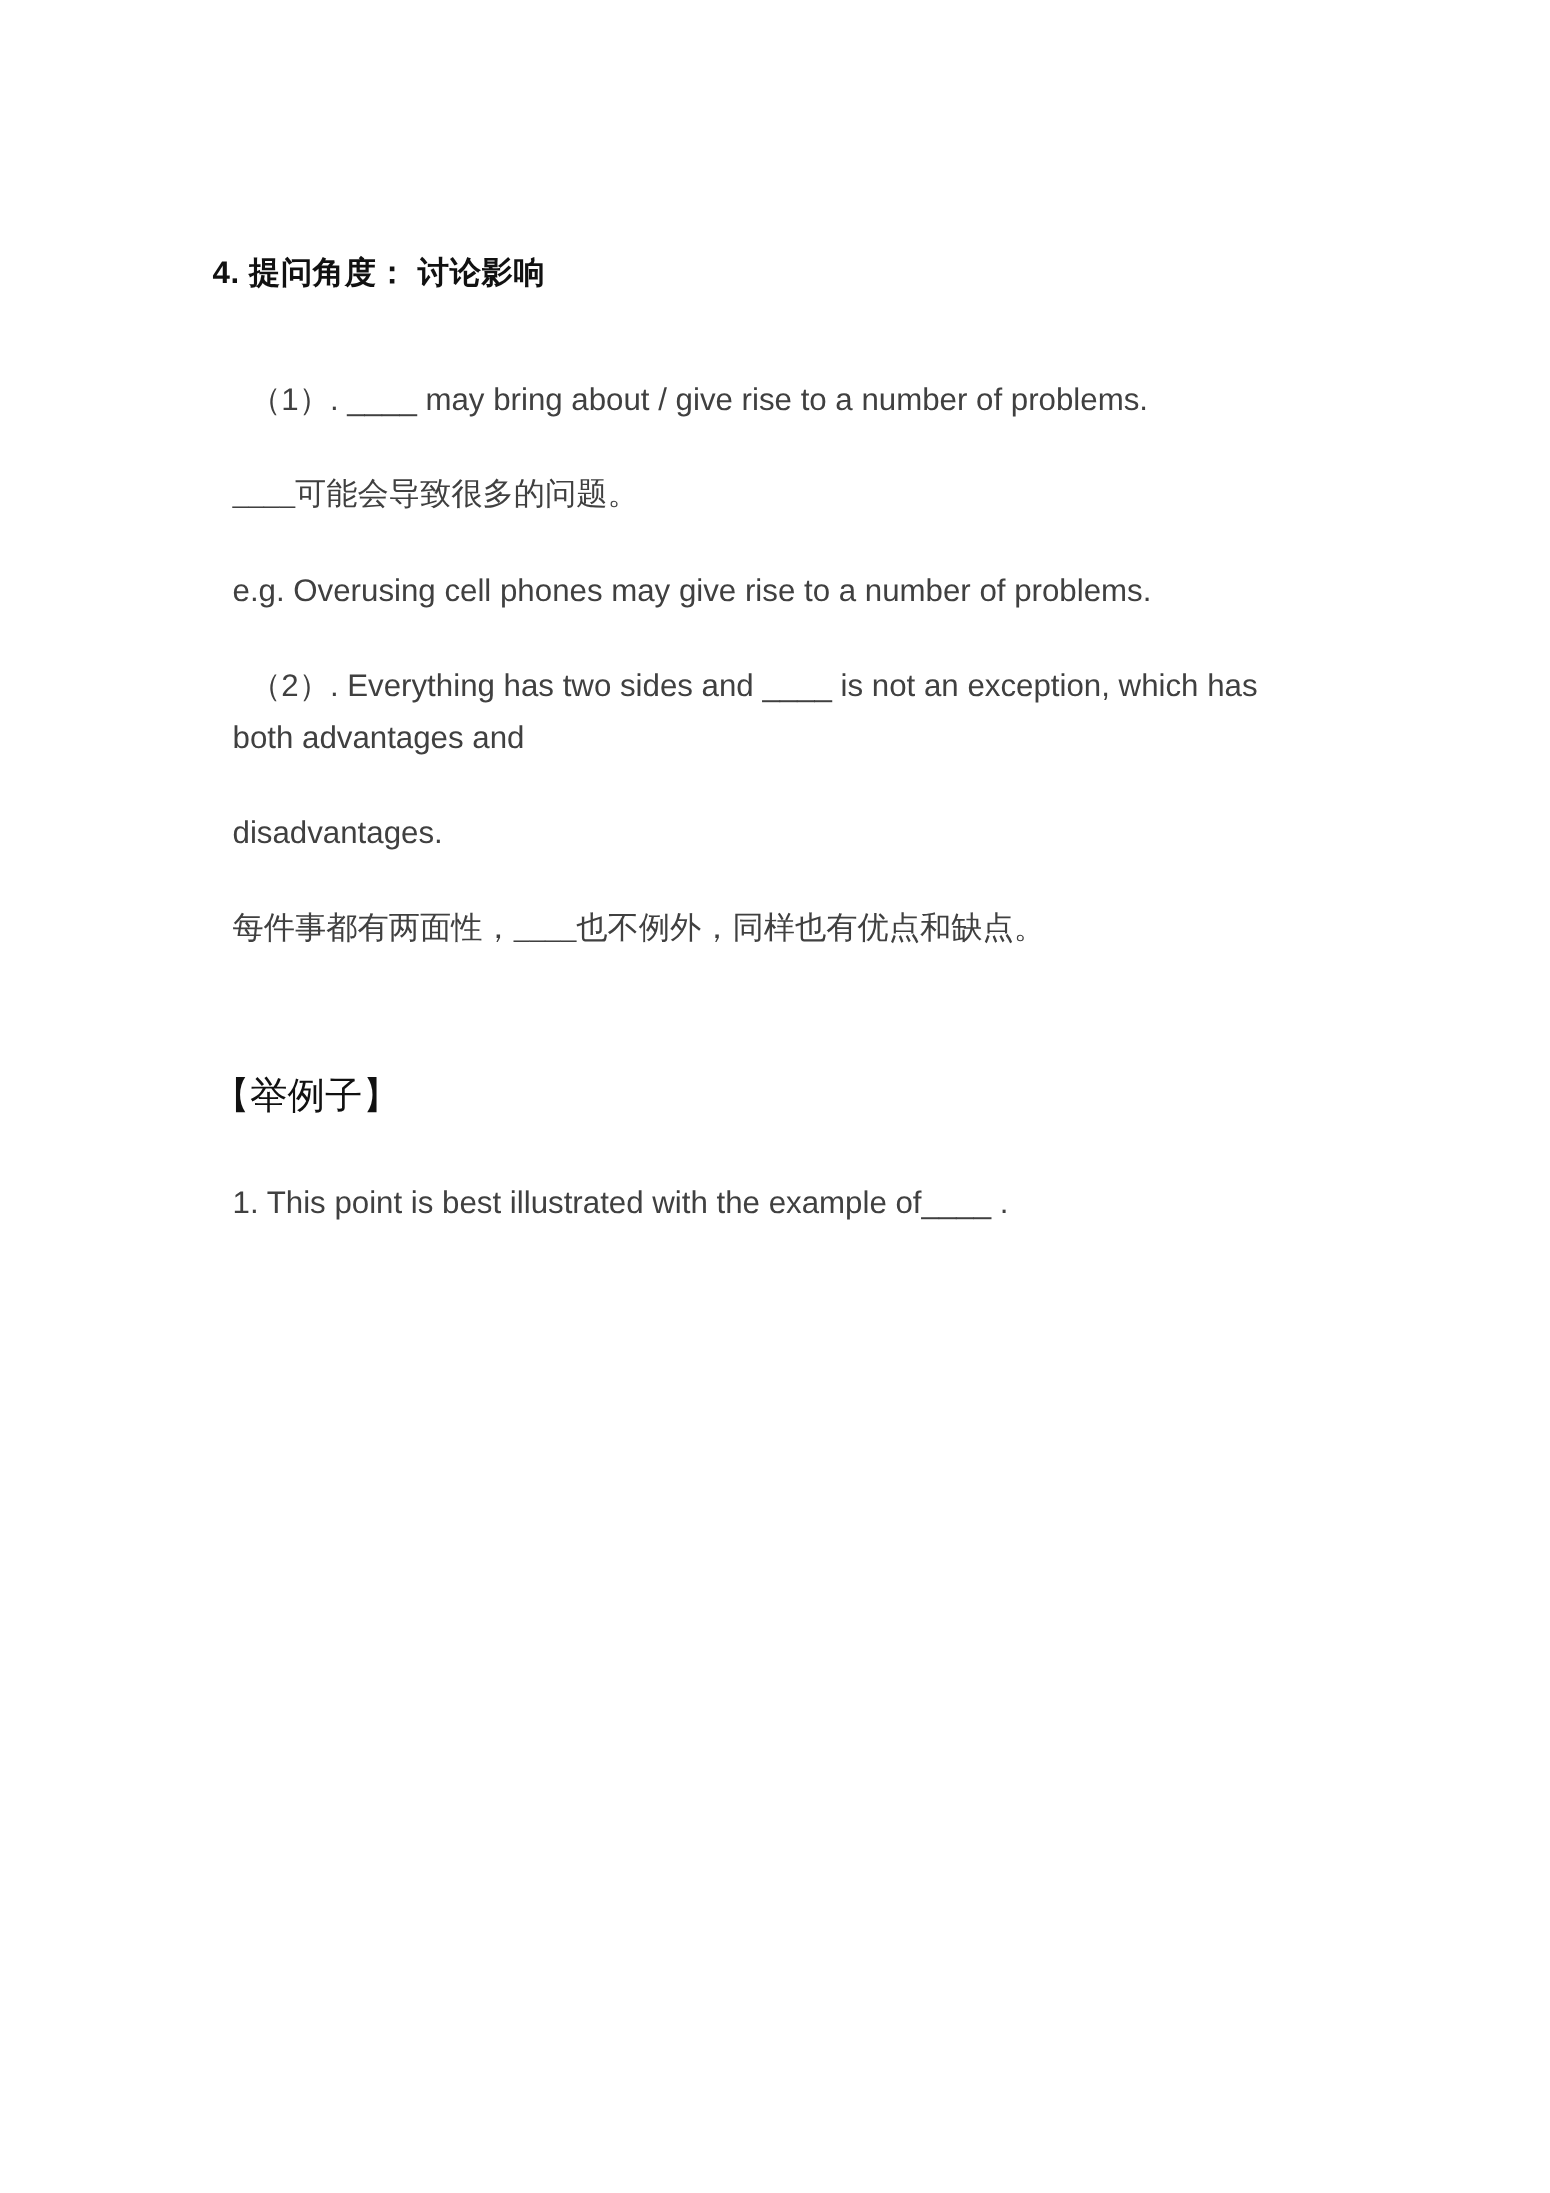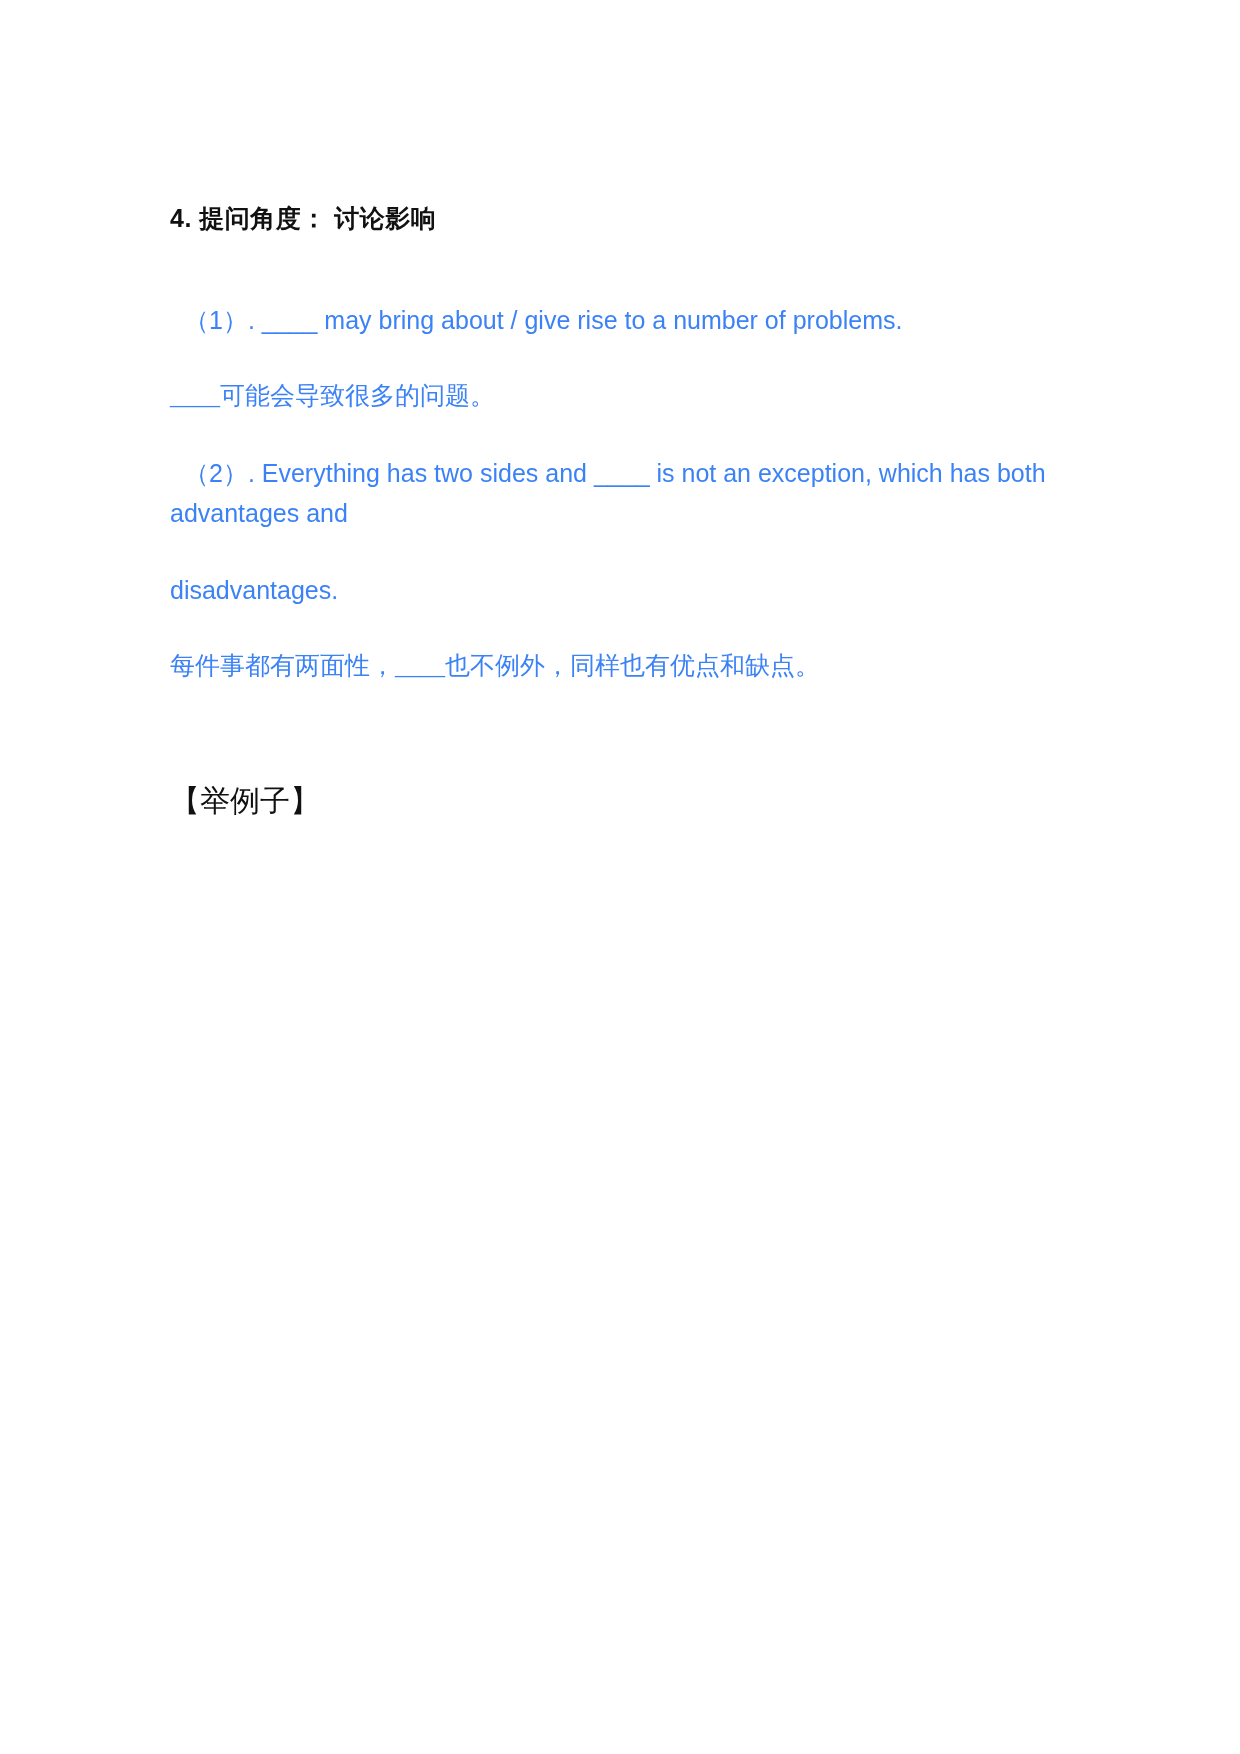--- a/index.html
+++ b/index.html
@@ -27,23 +27,23 @@
   .heading {
     font-size: 25px;
     font-weight: bold;
     line-height: 1.5;
     margin: 0 0 62px 0;
     letter-spacing: 0.5px;
   }
   p.para {
     font-size: 25px;
     line-height: 1.62;
-    margin: 0 0 36px 0;
+    margin: 0 0 36px 16px;
     font-weight: 400;
-    color: #3b82f6;
+    color: #404040;
   }
   p.indent {
     text-indent: 14px;
   }
   .gap-large {
     height: 54px;
   }
   .cn {
     font-family: Liberation Serif, serif;
     font-size: 24px;
@@ -59,27 +59,29 @@
 
 <div class="page">
   <div class="doc-body">
 
     <h1 class="heading">4. 提问角度： 讨论影响</h1>
 
     <p class="para indent">（1）. ____ may bring about / give rise to a number of problems.</p>
 
     <p class="para cn">____可能会导致很多的问题。</p>
 
+    <p class="para">e.g. Overusing cell phones may give rise to a number of problems.</p>
 
     <p class="para indent">（2）. Everything has two sides and ____ is not an exception, which has both advantages and</p>
 
     <p class="para">disadvantages.</p>
 
     <p class="para cn">每件事都有两面性，____也不例外，同样也有优点和缺点。</p>
 
 
     <div class="gap-large"></div>
 
     <p class="bracket-head cn">【举例子】</p>
 
+    <p class="para">1. This point is best illustrated with the example of____ .</p>
 
   </div>
 </div>
 
 </body></html>

